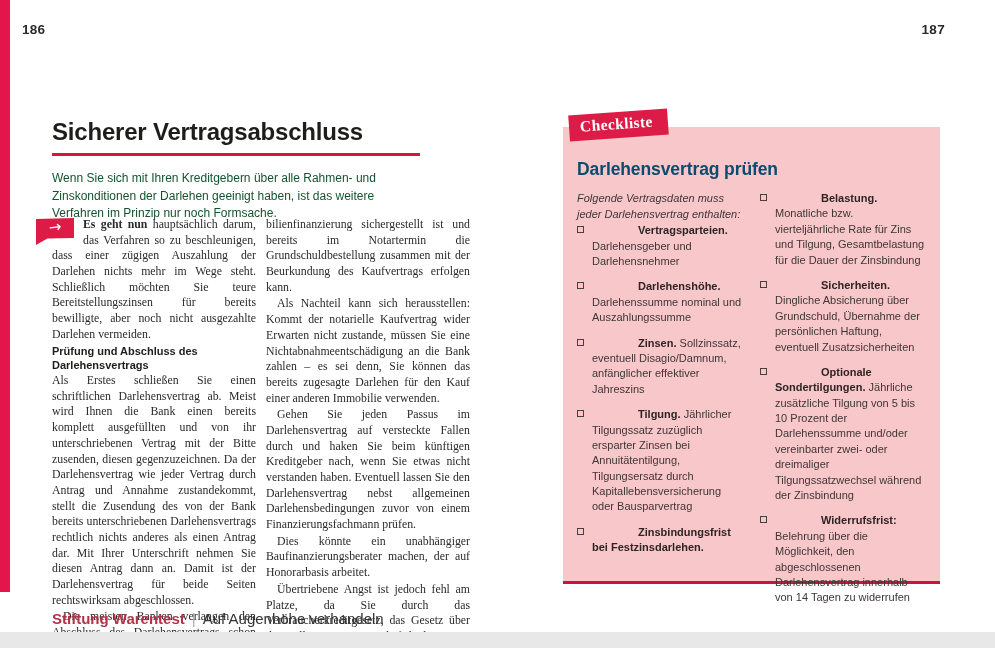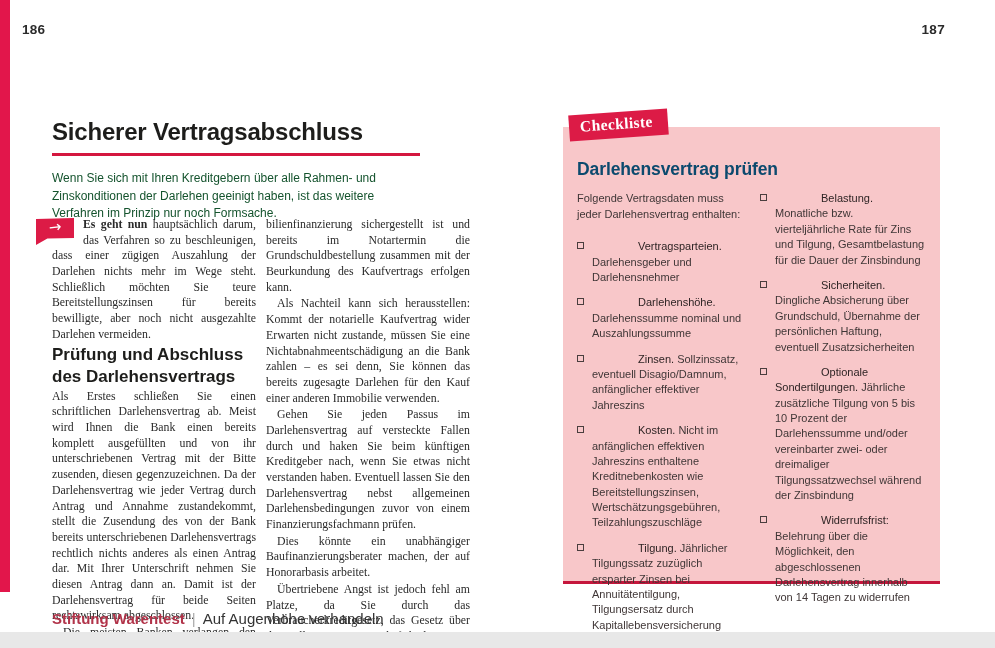--- a/index.html
+++ b/index.html
@@ -35,21 +35,21 @@
 
   .body-cols { position:absolute; left:52px; top:217px; width:418px; display:flex; gap:10px; }
   .col { width:204px; font-family:"Liberation Serif", serif; font-size:11.8px; line-height:1.33; color:#2a2a2a; text-align:justify; hyphens:auto; }
   .col p { margin:0; }
   .col p.indent { text-indent:11px; }
   .col p + p { margin-top:1px; }
   .lead { font-weight:700; }
 
   .subhead {
     font-family:"Liberation Sans", sans-serif;
-    font-size:17px; font-weight:700; color:#1d1d1b;
+    font-size:11px; font-weight:700; color:#1d1d1b;
     line-height:1.3; margin:11px 0 3px 0; text-align:left;
   }
 
   
   .marker {
     float:left;
     width:38px; height:27px;
     margin:1px 9px 2px -16px;
     background:#dc1b46;
     clip-path:polygon(0% 4%, 100% 0%, 100% 74%, 30% 76%, 0% 100%);
@@ -80,29 +80,29 @@
     font-family:"Liberation Serif", serif;
     font-size:15.5px; font-weight:700; letter-spacing:0.4px;
     padding:3px 15px 5px 11px;
     transform:rotate(-4deg);
   }
   .checklist-box h2 {
     font-size:17.5px; font-weight:700; color:#0c4a6e; margin-bottom:11px; letter-spacing:-0.1px;
   }
   .check-cols { display:flex; gap:17px; }
   .check-col { width:166px; }
-  .check-intro { font-size:11px; line-height:1.42; color:#3f3636; margin-bottom:17px; }
+  .check-intro { font-size:11px; line-height:1.42; color:#3f3636; margin-bottom:1px;font-style:italic; }
 
   .check-item { display:flex; gap:8px; margin-bottom:10px; }
   .checkbox {
     flex:0 0 auto; width:7px; height:7px; margin-top:3px;
     border:1.2px solid #4a3e3e; background:transparent;
   }
   .check-item p { font-size:11px; line-height:1.4; color:#3f3636; hyphens:auto; }
-  .check-item .lead-bold { font-weight:400; color:#2e2424;padding-left:46px; }
+  .check-item .lead-bold { font-weight:700; color:#2e2424;padding-left:46px; }
 </style>
 </head>
 <body>
 
 <div class="spread">
 
   <div class="edge-strip left"></div>
   <div class="edge-strip right"></div>
 
   <div class="pagenum left">186</div>
@@ -158,24 +158,20 @@
         <div class="check-item">
           <span class="checkbox"></span>
           <p><span class="lead-bold">Darlehenshöhe.</span> <span>Darlehenssumme nominal und Auszahlungssumme</span></p>
         </div>
         <div class="check-item">
           <span class="checkbox"></span>
           <p><span class="lead-bold">Zinsen.</span> <span>Sollzinssatz, eventuell Disagio/Damnum, anfänglicher effektiver Jahreszins</span></p>
         </div>
         <div class="check-item">
           <span class="checkbox"></span>
-          <p><span class="lead-bold">Kosten.</span> <span>Nicht im anfänglichen effektiven Jahreszins enthaltene Kreditnebenkosten wie Bereitstellungszinsen, Wertschätzungsgebühren, Teilzahlungszuschläge</span></p>
-        </div>
-        <div class="check-item">
-          <span class="checkbox"></span>
           <p><span class="lead-bold">Tilgung.</span> <span>Jährlicher Tilgungssatz zuzüglich ersparter Zinsen bei Annuitätentilgung, Tilgungsersatz durch Kapitallebensversicherung oder Bausparvertrag</span></p>
         </div>
         <div class="check-item">
           <span class="checkbox"></span>
           <p><span class="lead-bold">Zinsbindungsfrist bei Festzinsdarlehen.</span> </p>
         </div>
       </div>
 
       <div class="check-col">
         <div class="check-item">

